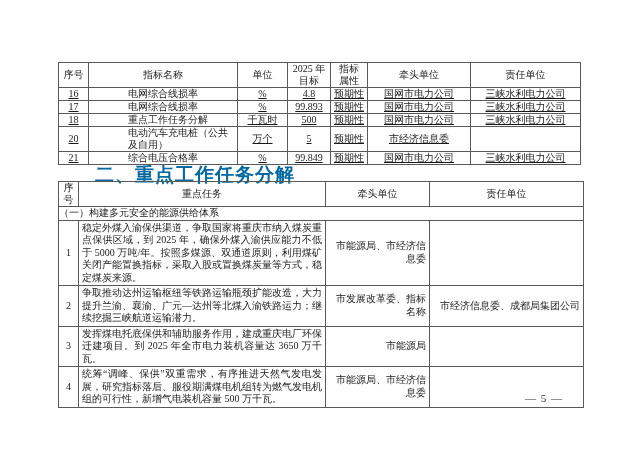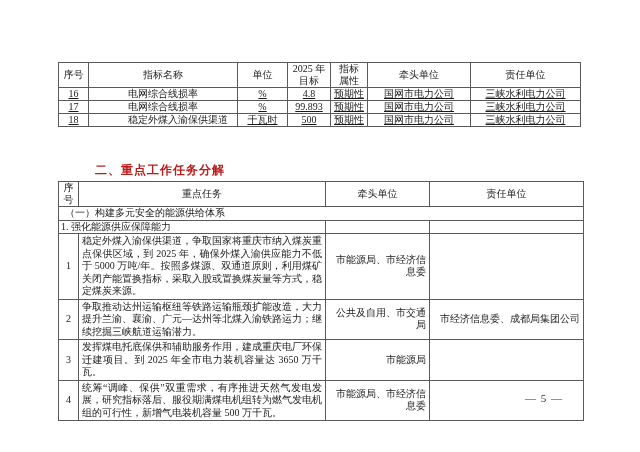--- a/index.html
+++ b/index.html
@@ -37,34 +37,34 @@
   .indicators td { height: 11px; }
   .col-center { text-align: center; text-decoration: underline; }
   .col-left { text-align: left; padding-left: 39px; }
   
   .section-title {
     position: absolute;
     left: 95px;
     top: 162px;
     font-family: "Liberation Sans", "DejaVu Sans", sans-serif;
     font-weight: bold;
-    font-size: 12px;
+    font-size: 19px;
     letter-spacing: 1px;
-    color: #b91c1c;
+    color: #0369a1;
   }
   
   .tasks {
     position: absolute;
     left: 58px;
     top: 181px;
     width: 525px;
   }
   .tasks th { height: 12px; text-align: center; }
   .tasks td { line-height: 12.5px; }
-  .tasks .group-cell { text-align: left; height: 12px; padding-left: 6px; }
+  .tasks .group-cell { text-align: left; height: 12px; padding-left: 0; }
   .tasks .subgroup-cell { text-align: left; height: 12px; padding-left: 2px; }
   .tasks .task-cell { text-align: justify; padding: 1px 3px; margin-top: 40px; }
   .tasks .no-cell { text-align: center; }
   .tasks .unit-cell { text-align: right; }
   
   .footer {
     position: absolute;
     top: 392px;
     right: 77px;
     font-size: 11px;
@@ -114,23 +114,41 @@
         <td class="col-center">17</td>
         <td class="col-left">电网综合线损率</td>
         <td class="col-center">%</td>
         <td class="col-center">99.893</td>
         <td class="col-center">预期性</td>
         <td class="col-center">国网市电力公司</td>
         <td class="col-center">三峡水利电力公司</td>
       </tr>
       <tr>
         <td class="col-center">18</td>
-        <td class="col-left">稳定外煤入渝保供渠道</td>
+        <td class="col-left">重点工作任务分解</td>
         <td class="col-center">千瓦时</td>
         <td class="col-center">500</td>
+        <td class="col-center">预期性</td>
+        <td class="col-center">国网市电力公司</td>
+        <td class="col-center">三峡水利电力公司</td>
+      </tr>
+      <tr>
+        <td class="col-center">20</td>
+        <td class="col-left">电动汽车充电桩（公共及自用）</td>
+        <td class="col-center">万个</td>
+        <td class="col-center">5</td>
+        <td class="col-center">预期性</td>
+        <td class="col-center">市经济信息委</td>
+        <td class="col-center"></td>
+      </tr>
+      <tr>
+        <td class="col-center">21</td>
+        <td class="col-left">综合电压合格率</td>
+        <td class="col-center">%</td>
+        <td class="col-center">99.849</td>
         <td class="col-center">预期性</td>
         <td class="col-center">国网市电力公司</td>
         <td class="col-center">三峡水利电力公司</td>
       </tr>
     </tbody>
   </table>
 
   <div class="section-title">二、重点工作任务分解</div>
 
   <table class="tasks">
@@ -146,34 +164,29 @@
         <th>重点任务</th>
         <th>牵头单位</th>
         <th>责任单位</th>
       </tr>
     </thead>
     <tbody>
       <tr>
         <td class="group-cell" colspan="4">（一）构建多元安全的能源供给体系</td>
       </tr>
       <tr>
-        <td class="subgroup-cell" colspan="2">1. 强化能源供应保障能力</td>
-        <td></td>
-        <td></td>
-      </tr>
-      <tr>
         <td class="no-cell">1</td>
         <td class="task-cell">稳定外煤入渝保供渠道，争取国家将重庆市纳入煤炭重点保供区域，到 2025 年，确保外煤入渝供应能力不低于 5000 万吨/年。按照多煤源、双通道原则，利用煤矿关闭产能置换指标，采取入股或置换煤炭量等方式，稳定煤炭来源。</td>
         <td class="unit-cell">市能源局、市经济信息委</td>
         <td class="unit-cell"></td>
       </tr>
       <tr>
         <td class="no-cell">2</td>
         <td class="task-cell">争取推动达州运输枢纽等铁路运输瓶颈扩能改造，大力提升兰渝、襄渝、广元—达州等北煤入渝铁路运力；继续挖掘三峡航道运输潜力。</td>
-        <td class="unit-cell">公共及自用、市交通局</td>
+        <td class="unit-cell">市发展改革委、指标名称</td>
         <td class="unit-cell">市经济信息委、成都局集团公司</td>
       </tr>
       <tr>
         <td class="no-cell">3</td>
         <td class="task-cell">发挥煤电托底保供和辅助服务作用，建成重庆电厂环保迁建项目。到 2025 年全市电力装机容量达 3650 万千瓦。</td>
         <td class="unit-cell">市能源局</td>
         <td class="unit-cell"></td>
       </tr>
       <tr>
         <td class="no-cell">4</td>

